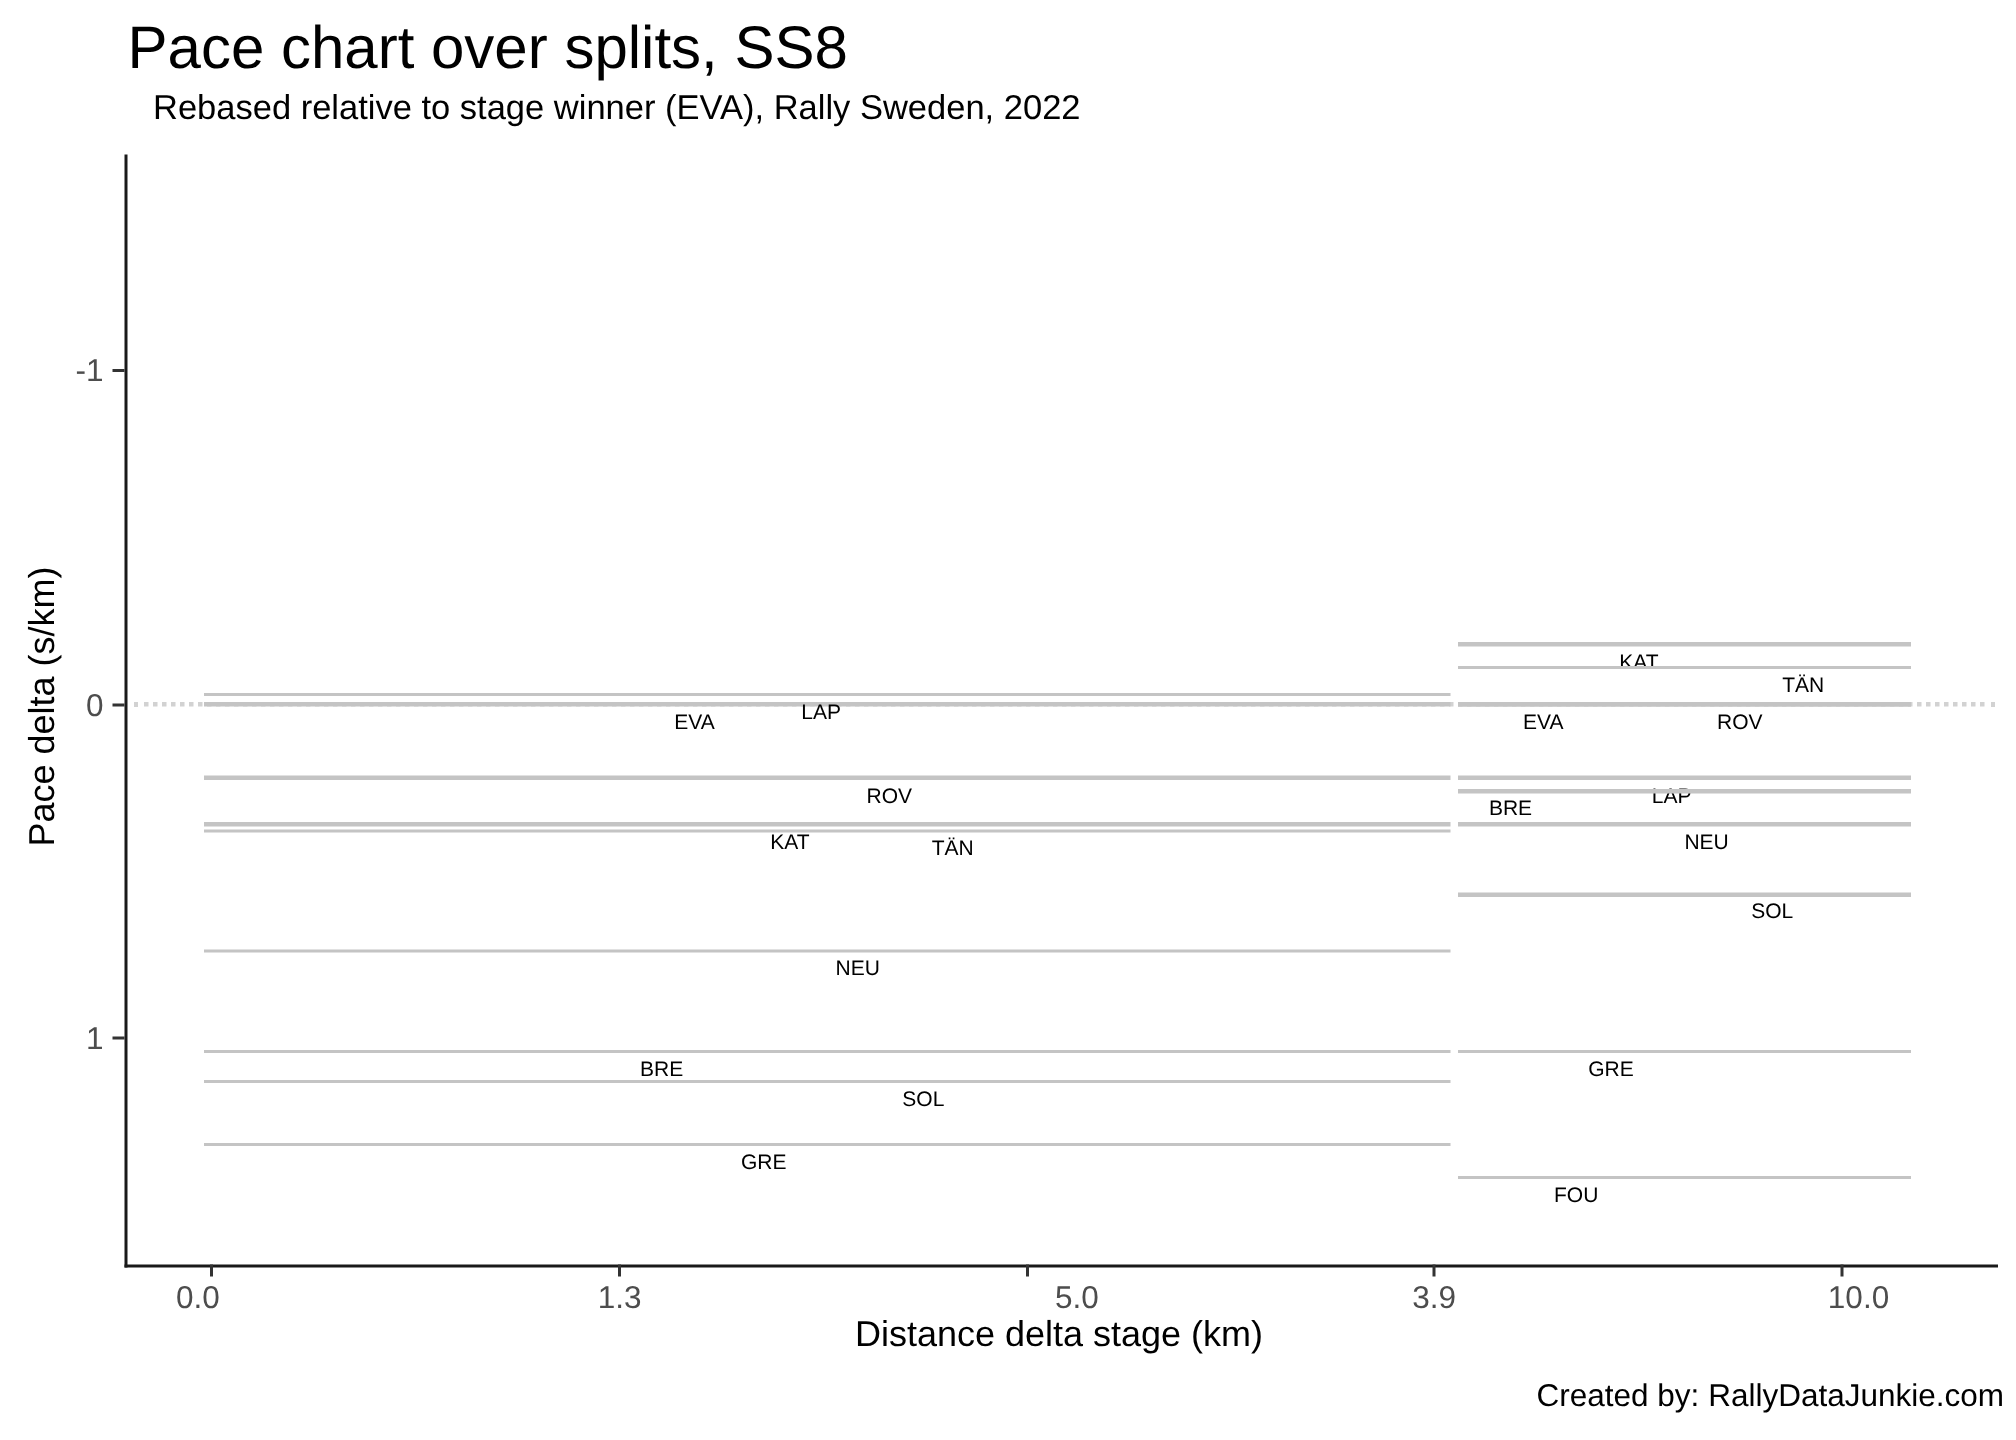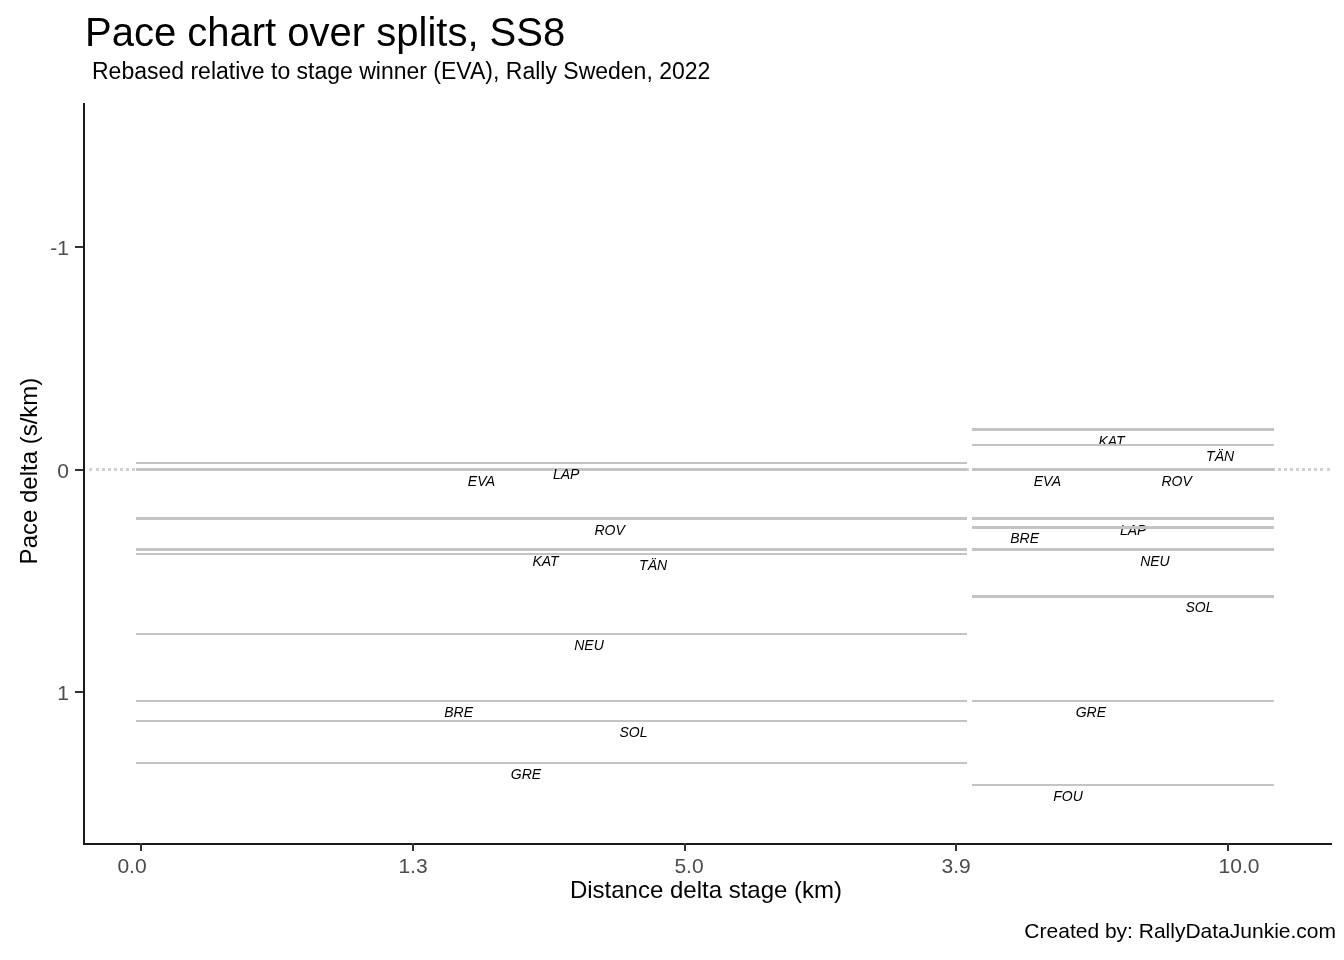--- a/index.html
+++ b/index.html
@@ -1,28 +1,28 @@
 <!DOCTYPE html>
 <html><head>
 <meta charset="utf-8">
 <style>
   html,body { margin:0; padding:0; }
   body {
     width:1344px; height:960px; position:relative; background:#ffffff;
     font-family:"Liberation Sans", sans-serif; overflow:hidden;
   }
   .chart-title    { position:absolute; left:85px; top:10px;  font-size:40px; color:#000; white-space:nowrap; }
-  .chart-subtitle { position:absolute; left:92px; top:58px;  font-size:23px; color:#000; white-space:nowrap; }
+  .chart-subtitle { position:absolute; left:102px; top:58px;  font-size:23px; color:#000; white-space:nowrap; }
   .plot-panel {
     position:absolute; left:83px; top:103px; width:1247px; height:740px;
     border-left:2px solid #1a1a1a; border-bottom:2px solid #1a1a1a;
   }
   .zero-line { position:absolute; left:4px; right:2px; height:0; border-top:3px dotted #d2d2d2; }
   .pace-line { position:absolute; height:2.5px; background:#c4c4c4; }
-  .driver-label { position:absolute; width:64px; text-align:center; font-size:14px; color:#000; line-height:14px;font-style:italic; }
+  .driver-label { position:absolute; width:64px; font-size:14px; color:#000; line-height:14px; }
   .tick-y { position:absolute; left:-10px; width:8px; height:2px; background:#333; }
   .tick-x { position:absolute; top:740px; width:2px; height:8px; background:#333; }
   .tick-label-y { position:absolute; left:-74px; width:58px; text-align:right; font-size:21px; color:#4d4d4d; line-height:21px; }
   .tick-label-x { position:absolute; top:752px; width:80px; text-align:center; font-size:21px; color:#4d4d4d; line-height:21px; }
   .x-axis-title {
     position:absolute; left:406px; top:876px; width:600px; text-align:center;
     font-size:24px; color:#000;
   }
   .y-axis-title {
     position:absolute; left:-172px; top:458px; width:400px; height:26px; text-align:center;
@@ -44,21 +44,21 @@
     <div class="tick-label-y" style="top: 134.444px;">-1</div>
     <div class="tick-y" style="top: 365.667px;"></div>
     <div class="tick-label-y" style="top: 356.667px;">0</div>
     <div class="tick-y" style="top: 587.889px;"></div>
     <div class="tick-label-y" style="top: 578.889px;">1</div>
     <div class="tick-x" style="left: 55.4843px;"></div>
     <div class="tick-label-x" style="left: 7px;">0.0</div>
     <div class="tick-x" style="left: 327.044px;"></div>
     <div class="tick-label-x" style="left: 288.044px;">1.3</div>
     <div class="tick-x" style="left: 598.603px;"></div>
-    <div class="tick-label-x" style="left: 564px;">5.0</div>
+    <div class="tick-label-x" style="left: 593px;">5.0</div>
     <div class="tick-x" style="left: 870.162px;"></div>
     <div class="tick-label-x" style="left: 831.162px;">3.9</div>
     <div class="tick-x" style="left: 1141.72px;"></div>
     <div class="tick-label-x" style="left: 1114px;">10.0</div>
     <div class="pace-line" style="left: 51.0531px; width: 830.971px; top: 365.417px;"></div>
     <div class="driver-label" style="left: 364.476px; top: 370.667px;">EVA</div>
     <div class="pace-line" style="left: 887.456px; width: 301.974px; top: 365.417px;"></div>
     <div class="driver-label" style="left: 930.406px; top: 370.667px;">EVA</div>
     <div class="pace-line" style="left: 51.0531px; width: 830.971px; top: 358.75px;"></div>
     <div class="driver-label" style="left: 449.203px; top: 364px;">LAP</div>

